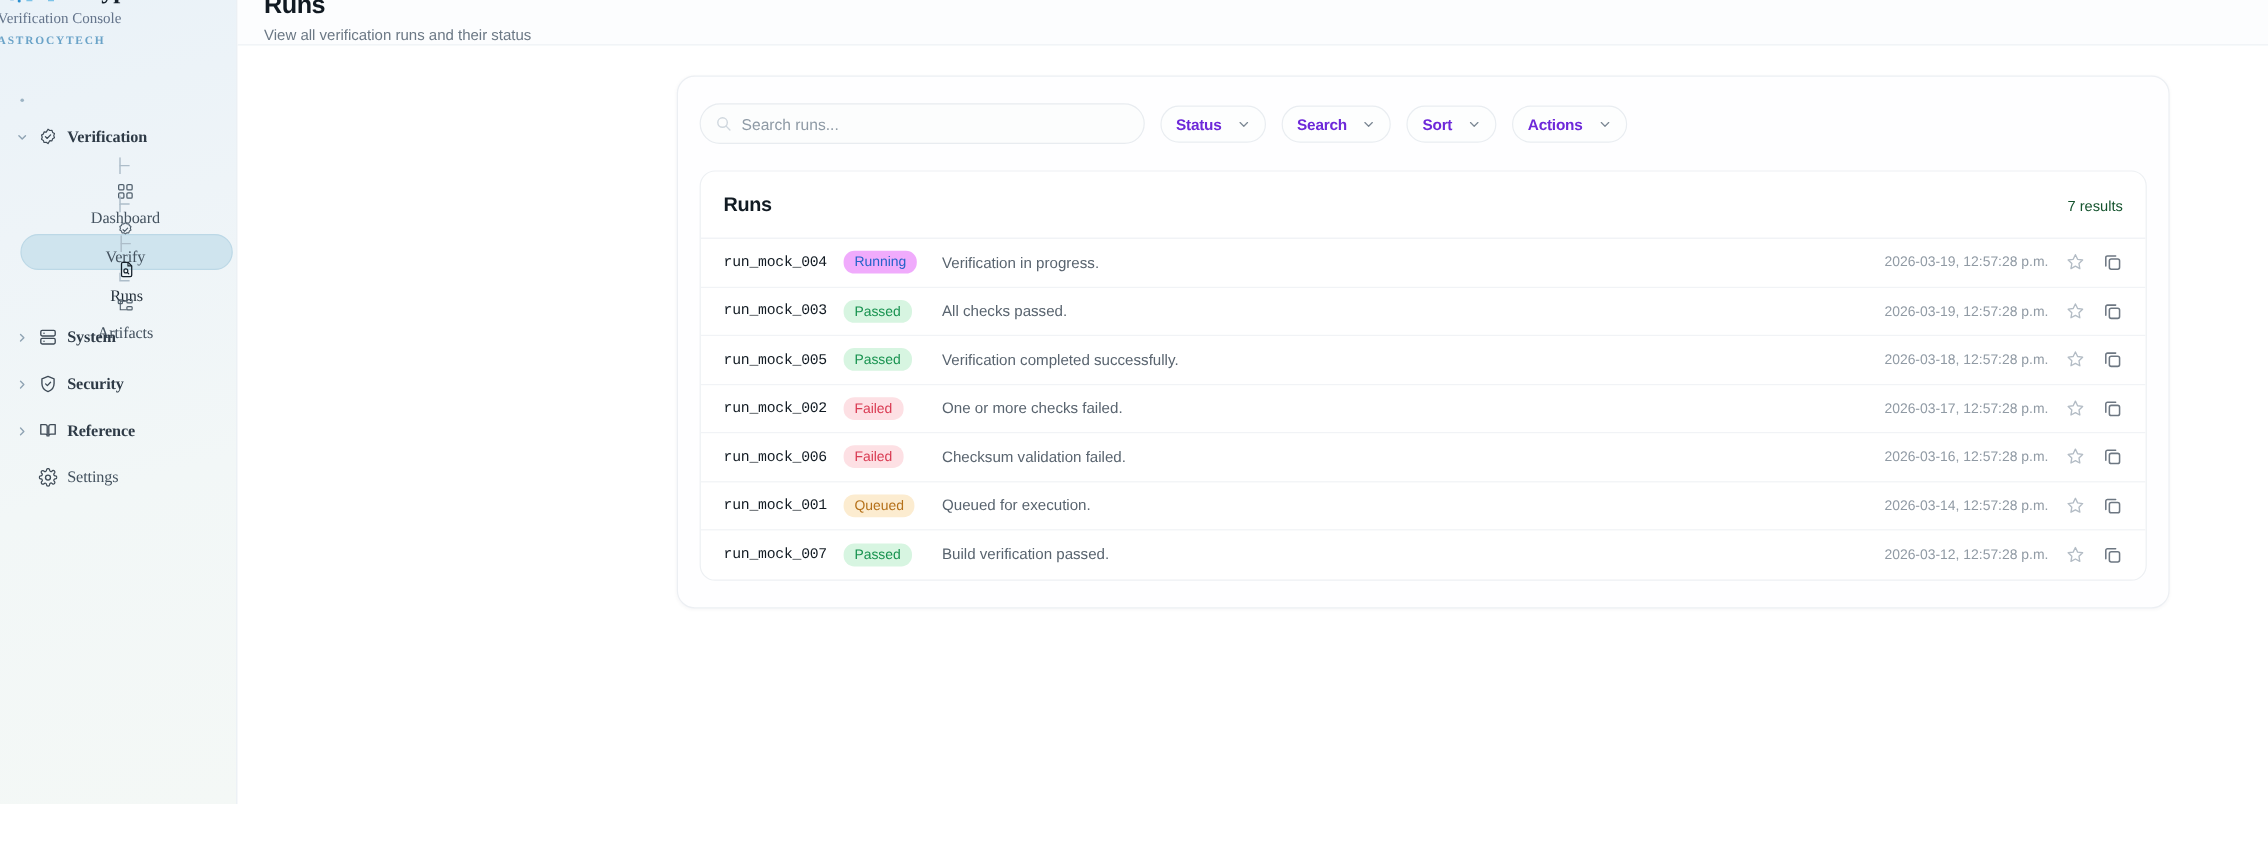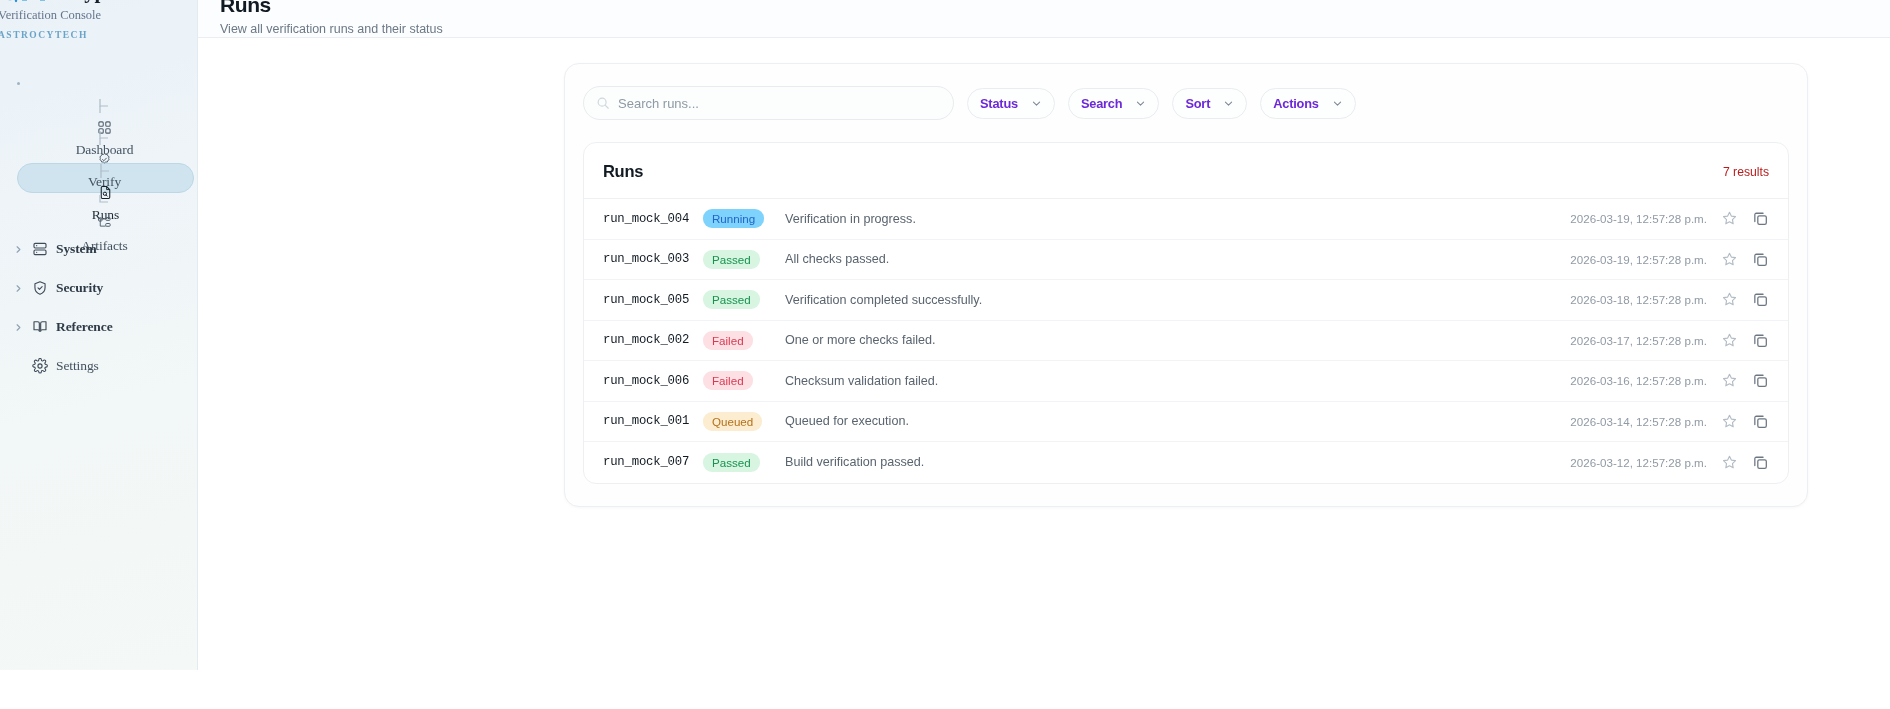--- a/index.html
+++ b/index.html
@@ -120,21 +120,21 @@
     border: 1px solid #edf0f3;
     border-radius: 13px;
     overflow: hidden;
   }
   .runs-head {
     display: flex; align-items: center; justify-content: space-between;
     padding: 19px 19px 17px 19px;
     border-bottom: 1px solid #eef1f4;
   }
   .runs-title { font-size: 16.5px; font-weight: 700; color: #121b23; letter-spacing: -0.3px; }
-  .runs-count { font-size: 12.2px; color: #b91c1c; }
+  .runs-count { font-size: 12.2px; color: #14532d; }
 
   .run-row {
     display: flex; align-items: center;
     height: 40.5px;
     padding: 0 19px;
     border-bottom: 1px solid #f1f3f6;
     cursor: pointer;
   }
   .run-row:last-child { border-bottom: 0; }
   .run-id {
@@ -177,20 +177,34 @@
         </span>
         <span class="brand-name">Glyphser</span>
       </div>
       <div class="brand-sub">Verification Console</div>
       <div class="brand-org">ASTROCYTECH</div>
     </div>
 
     <nav class="nav">
       <div class="nav-dot"></div>
 
+      <div class="nav-group-head">
+        <span class="caret">
+          <svg width="11" height="11" viewBox="0 0 16 16" fill="none">
+              <path d="M4 6l4 4 4-4" stroke="currentColor" stroke-width="1.7" stroke-linecap="round" stroke-linejoin="round"></path>
+            </svg>
+        </span>
+        <span class="nicon">
+          <svg width="16" height="16" viewBox="0 0 24 24" fill="none">
+            <path d="M12 2.5l2.2 1.6 2.7-.2.9 2.6 2.3 1.4-.9 2.6.9 2.6-2.3 1.4-.9 2.6-2.7-.2L12 20.5l-2.2-1.6-2.7.2-.9-2.6-2.3-1.4.9-2.6-.9-2.6 2.3-1.4.9-2.6 2.7.2z" stroke="currentColor" stroke-width="1.5" stroke-linejoin="round"></path>
+            <path d="M8.8 11.8l2.2 2.2 4.2-4.4" stroke="currentColor" stroke-width="1.7" stroke-linecap="round" stroke-linejoin="round"></path>
+          </svg>
+        </span>
+        <span class="ntext">Verification</span>
+      </div>
 
       <div class="nav-child">
         <span class="tree">
           <svg width="13" height="14" viewBox="0 0 13 14" fill="none">
               <path d="M2 0v7h8" stroke="currentColor" stroke-width="1.2"></path>
               <path d="M2 7v7" stroke="currentColor" stroke-width="1.2"></path>
             </svg>
         </span>
         <span class="nicon">
           <svg width="15" height="15" viewBox="0 0 24 24" fill="none">
@@ -381,21 +395,21 @@
 
         <div class="runs-card">
           <div class="runs-head">
             <span class="runs-title">Runs</span>
             <span class="runs-count">7 results</span>
           </div>
           <div id="runs-body">
               <div class="run-row">
                 <span class="run-id">run_mock_004</span>
                 <span class="badge-wrap">
-                  <span class="badge" style="background:#7dd3fc;color:#2563c9">Running</span>
+                  <span class="badge" style="background:#f0abfc;color:#2563c9">Running</span>
                 </span>
                 <span class="run-desc">Verification in progress.</span>
                 <span class="run-time">2026-03-19, 12:57:28 p.m.</span>
                 <span class="icon-btn star">
                   <svg width="17" height="17" viewBox="0 0 24 24" fill="none">
                     <path d="M12 3.2l2.6 5.4 5.9.8-4.3 4.2 1 5.9-5.2-2.8-5.2 2.8 1-5.9L3.5 9.4l5.9-.8z" stroke="currentColor" stroke-width="1.6" stroke-linejoin="round"></path>
                   </svg>
                 </span>
                 <span class="icon-btn">
                   <svg width="17" height="17" viewBox="0 0 24 24" fill="none">

